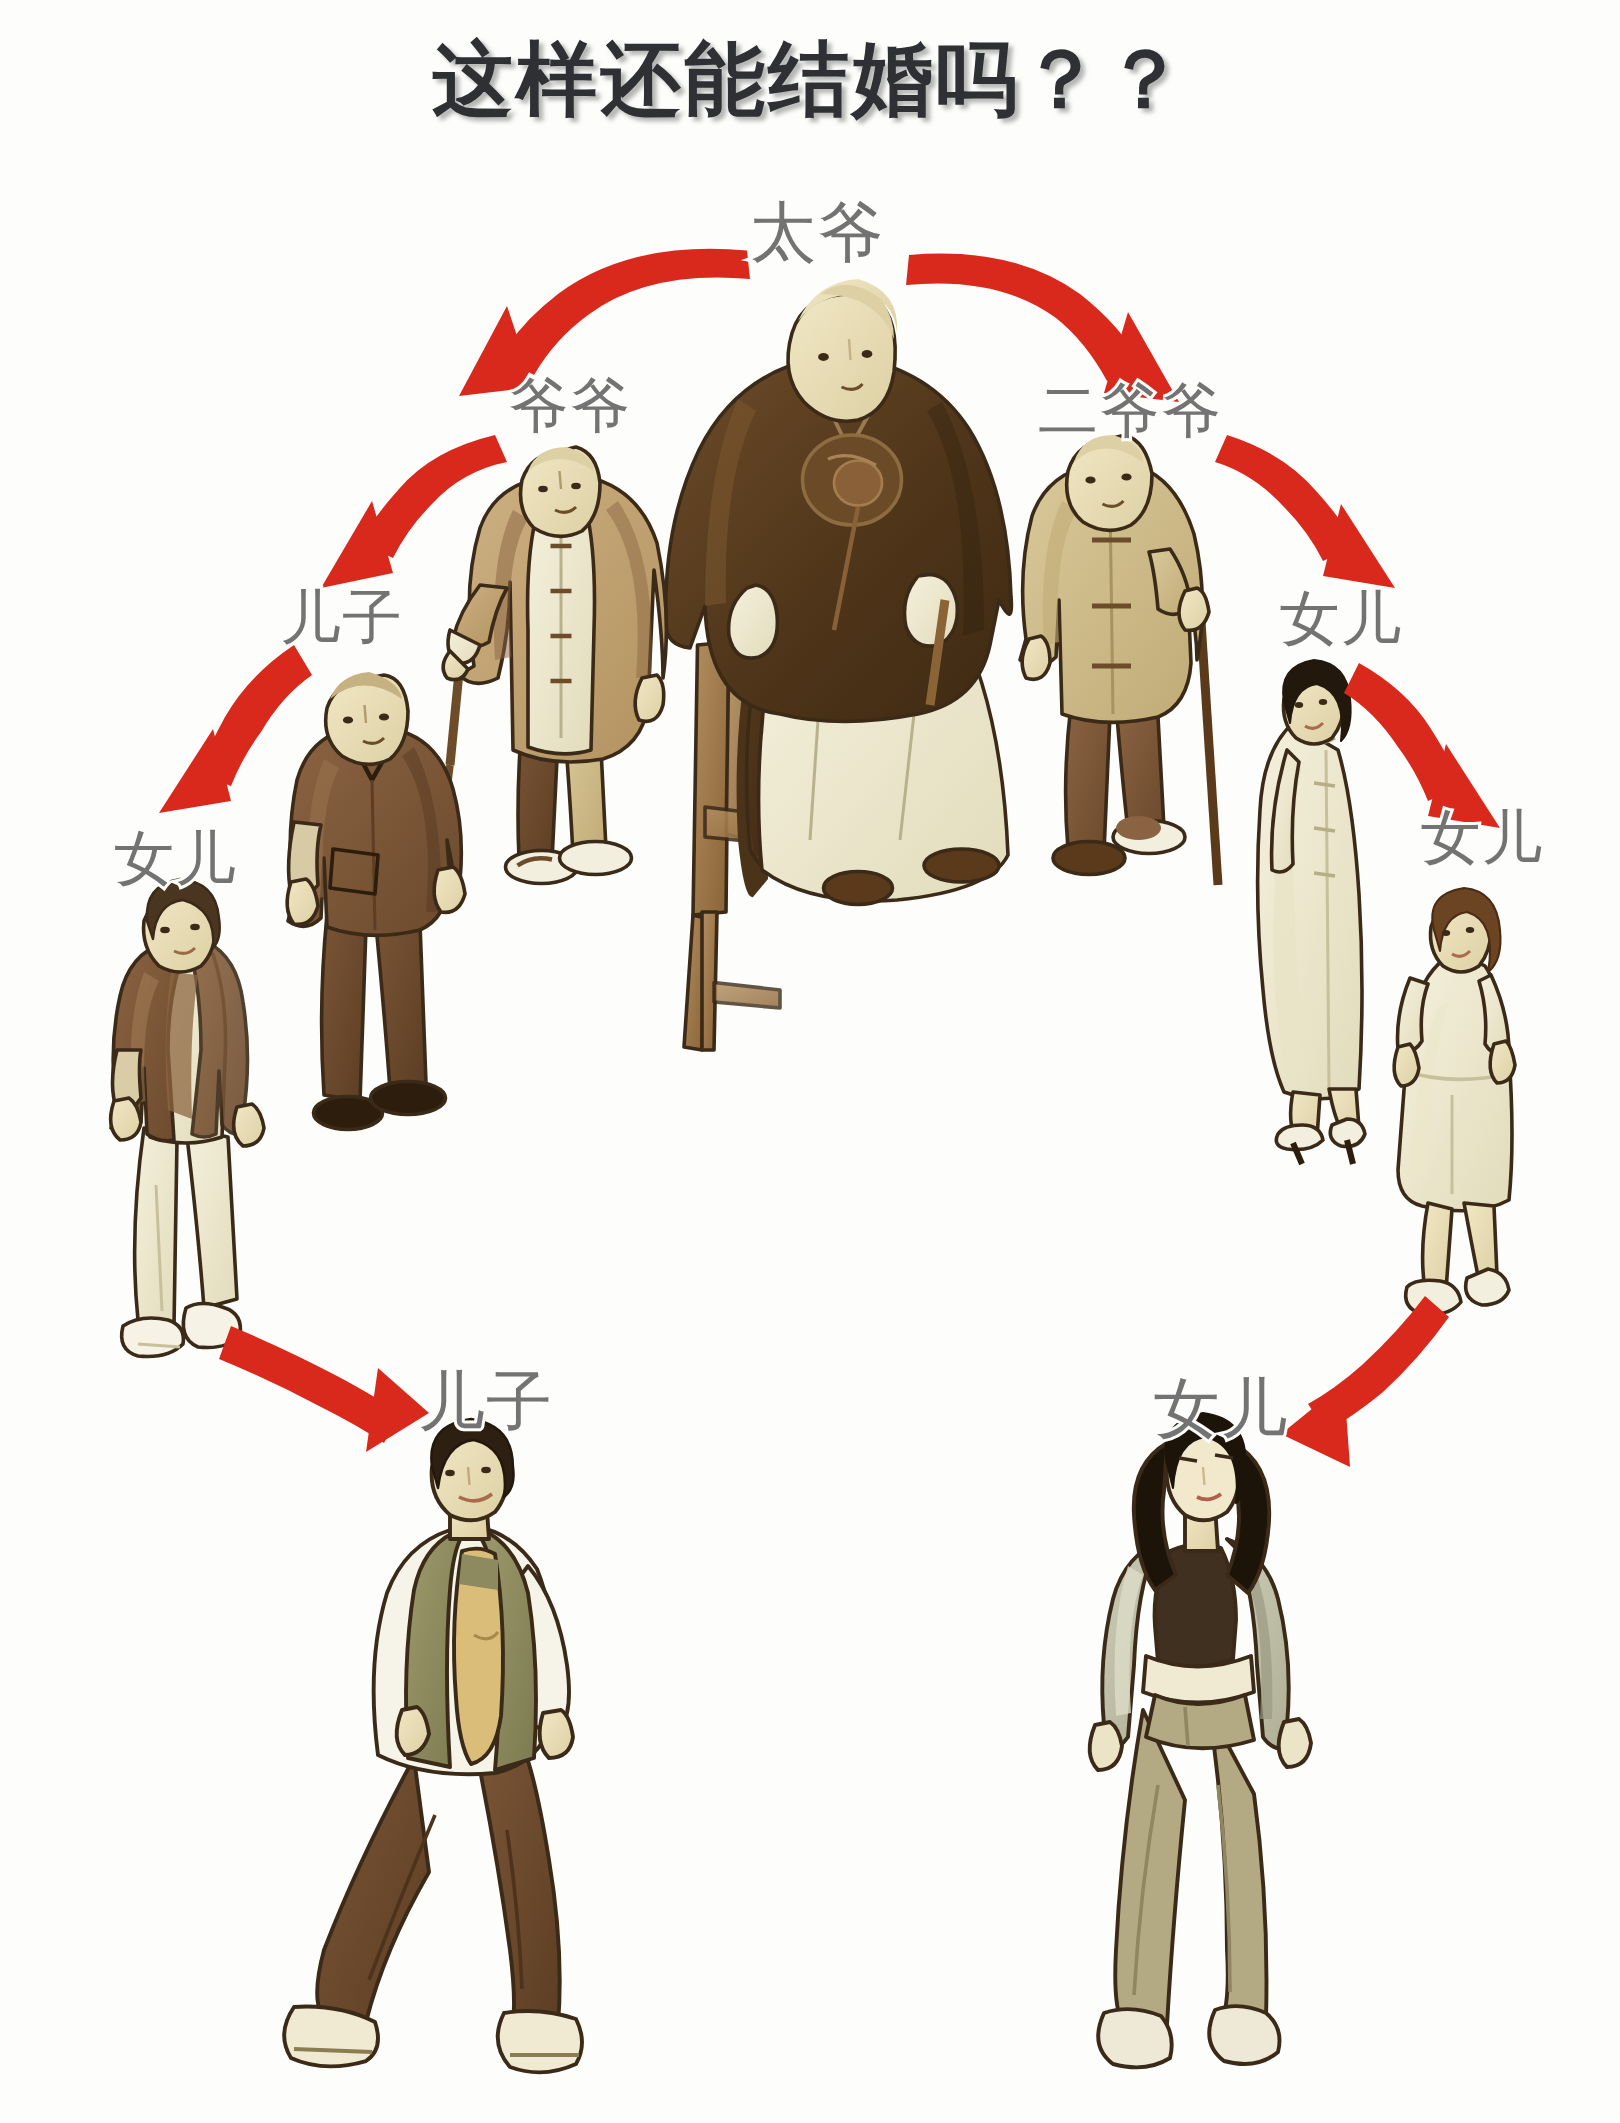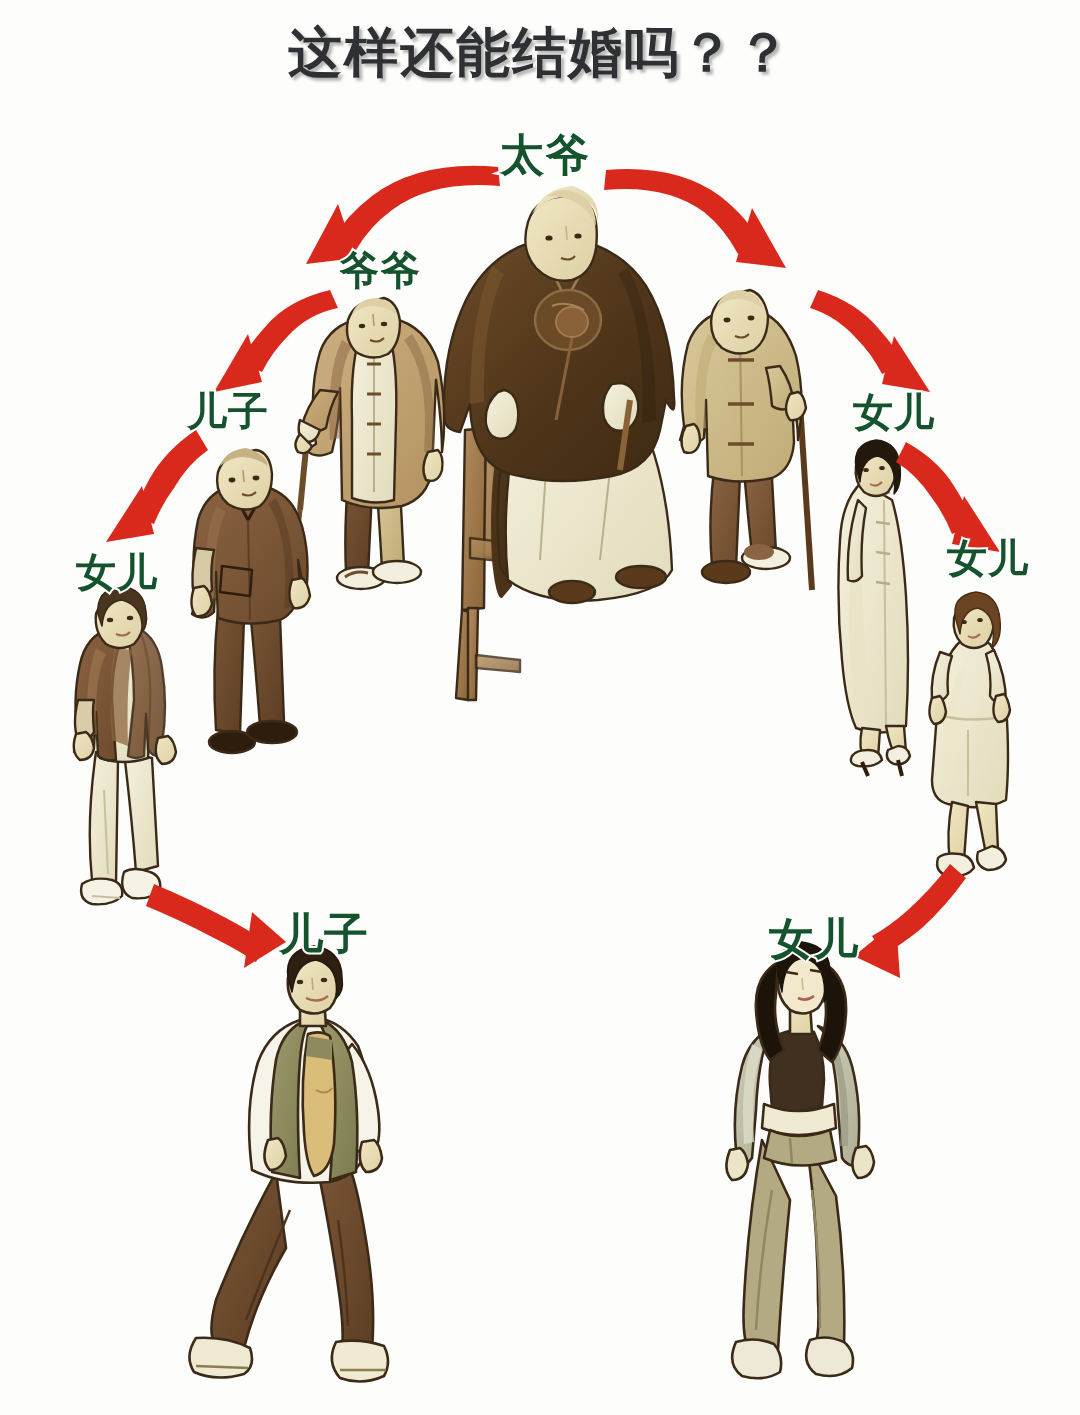--- a/index.html
+++ b/index.html
@@ -23,22 +23,22 @@
     color:#2e3033;
     text-shadow:3px 3px 3px rgba(120,120,120,.55);
     white-space:nowrap;
     margin-top:11px;
   }
 
   
   .lbl{
     position:absolute;
     font-size:40px;
-    font-weight:bold;
-    color:#14532d;
+    font-weight:normal;
+    color:#737373;
     letter-spacing:1px;
     white-space:nowrap;
     -webkit-text-stroke:4px #fdfdfb;
     paint-order:stroke fill;
   }
   .lbl.big{font-size:44px;}
 
   
   svg.layer{position:absolute;left:0;top:0;width:1080px;height:1415px;overflow:visible;}
   svg.arrows{z-index:6;}
@@ -426,20 +426,21 @@
 
       <g>
         <path d="M966 878 Q946 906 922 928 Q900 946 884 954 L872 936 Q890 926 908 910 Q932 888 950 864 Z"></path>
         <path d="M896 922 L854 956 L900 978 Z"></path>
       </g>
     </g>
   </svg>
 
   <div class="lbl big" style="left:500px;top:126px;">太爷</div>
   <div class="lbl" style="left:339px;top:243px;">爷爷</div>
+  <div class="lbl" style="left:692px;top:246px;">二爷爷</div>
   <div class="lbl" style="left:187px;top:384px;">儿子</div>
   <div class="lbl" style="left:853px;top:385px;">女儿</div>
   <div class="lbl" style="left:76px;top:545px;">女儿</div>
   <div class="lbl" style="left:947px;top:531px;">女儿</div>
   <div class="lbl big" style="left:279px;top:905px;">儿子</div>
   <div class="lbl big" style="left:769px;top:910px;">女儿</div>
 
 </div>
 
 </body></html>

